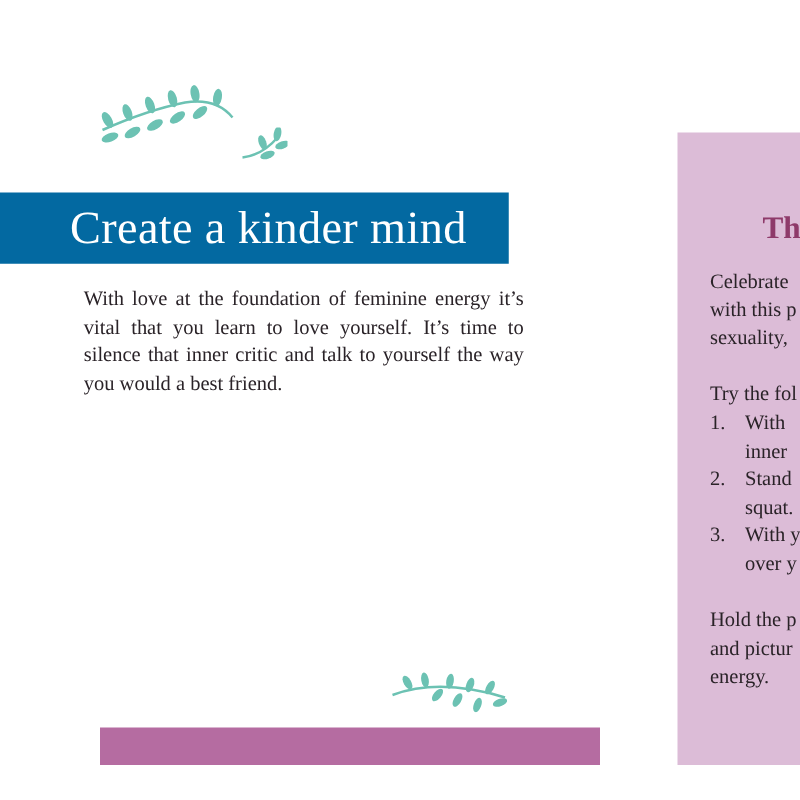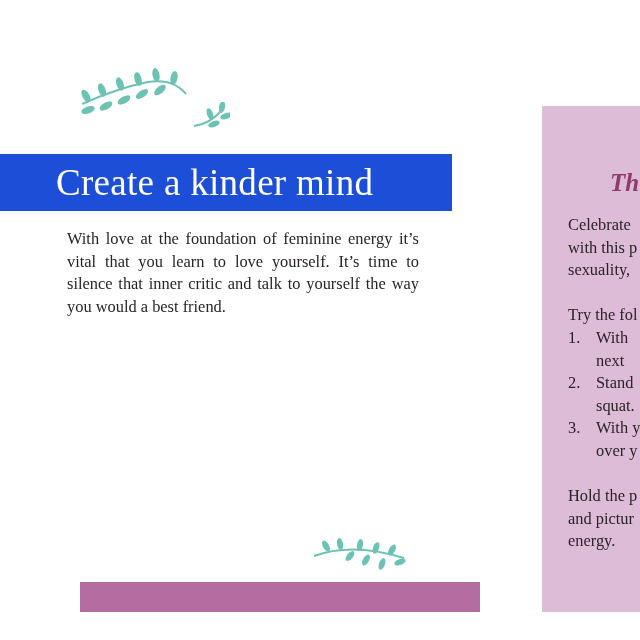--- a/index.html
+++ b/index.html
@@ -5,22 +5,21 @@
     html, body { margin: 0; padding: 0; }
     body {
       width: 640px; height: 640px; position: relative; overflow: hidden;
       background: #ffffff;
       font-family: "DejaVu Serif", "Liberation Serif", serif;
       color: #2a2328;
     }
     .sprig { position: absolute; }
     .title-bar {
       position: absolute; left: 0; top: 154px; width: 407px; height: 57px;
-      background: #1d4ed8;
-      padding-left: 45px;
+      background: #0369a1;
     }
     .title-text {
       position: absolute; left: 56px; top: 8px;
       font-family: "Liberation Serif", serif;
       font-size: 37px; line-height: 42px; color: #ffffff;
       letter-spacing: 0.3px;
       white-space: nowrap;
     }
     .body-text {
       position: absolute; left: 55px; top: 228px; width: 352px;
@@ -37,21 +36,20 @@
     .right-panel {
       position: absolute; left: 542px; top: 106px; width: 110px; height: 506px;
       background: #dcbcd7;
       overflow: hidden;
     }
     .panel-title {
       position: absolute; left: 68px; top: 62px;
       font-family: "Liberation Serif", serif; font-weight: bold;
       font-size: 25px; line-height: 30px; color: #8e3a6a;
       white-space: nowrap;
-      font-style: italic;
     }
     .panel-text {
       position: absolute; left: 26px; top: 108px; width: 300px;
       font-family: "Liberation Serif", serif;
       font-size: 16.4px; line-height: 22.6px; color: #2a2328;
       white-space: nowrap;
     }
     .panel-text p { margin: 0; }
     .gap { height: 22.6px; }
     .li { display: flex; }
@@ -118,21 +116,21 @@
     <p>with this p</p>
     <p>sexuality,</p>
     <div class="gap"></div>
     <p>Try the fol</p>
     <div class="li">
       <span class="li-num">1.</span>
       <span>With</span>
     </div>
     <div class="li">
       <span class="li-num"></span>
-      <span>next</span>
+      <span>inner</span>
     </div>
     <div class="li">
       <span class="li-num">2.</span>
       <span>Stand</span>
     </div>
     <div class="li">
       <span class="li-num"></span>
       <span>squat.</span>
     </div>
     <div class="li">

